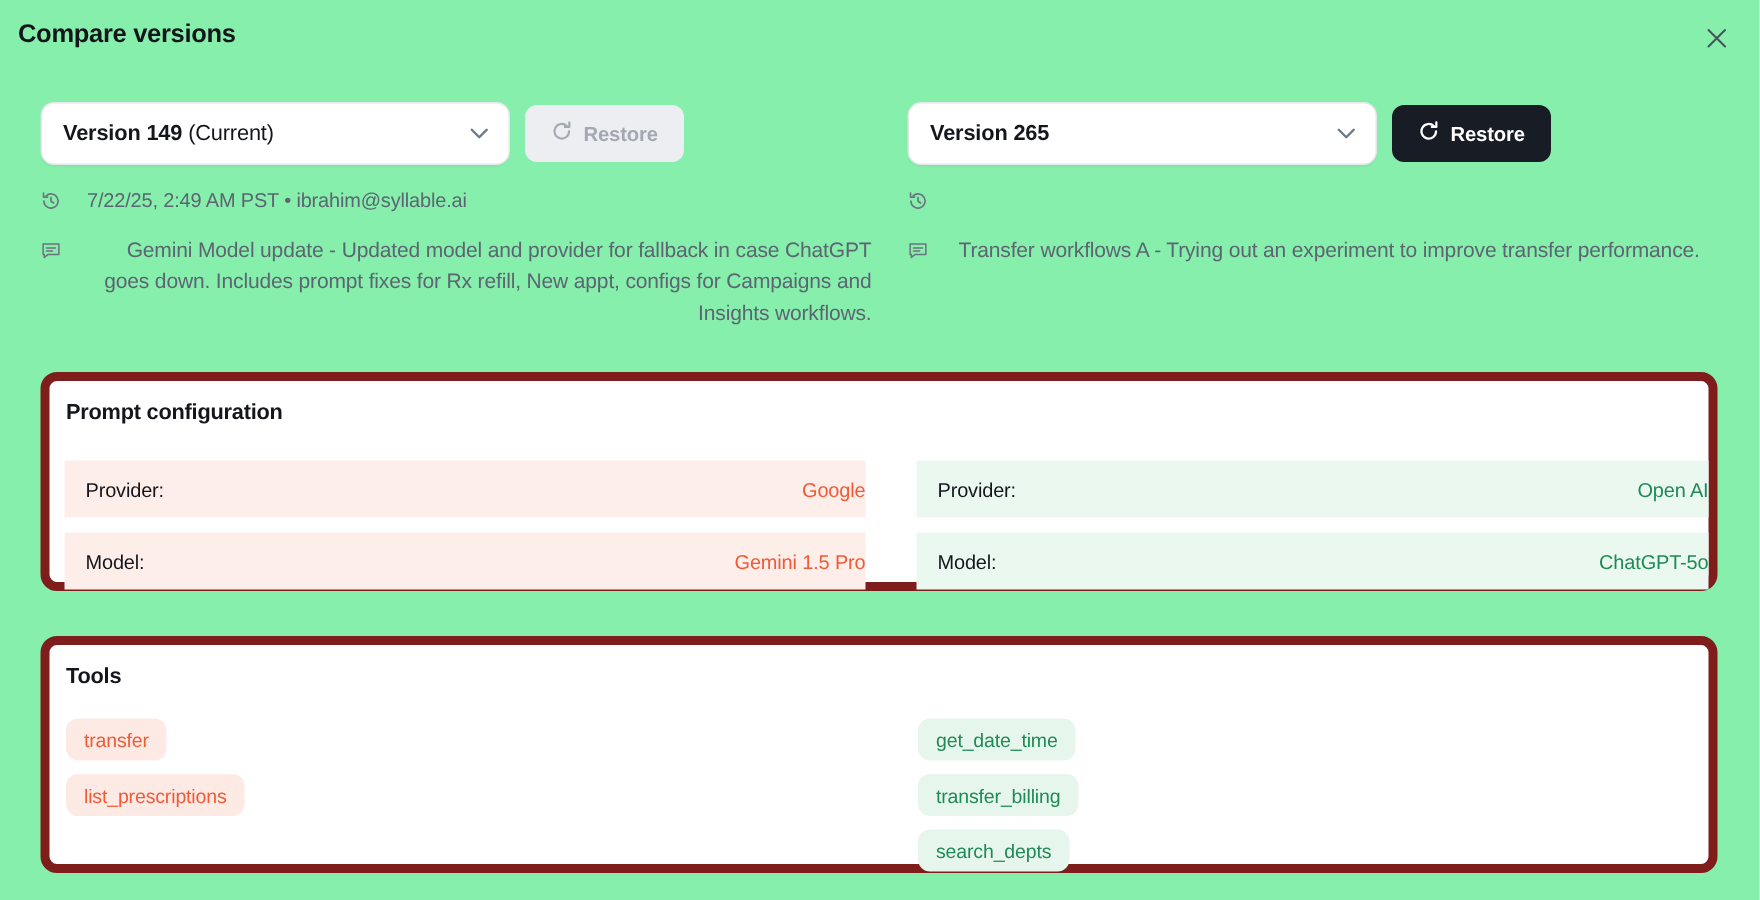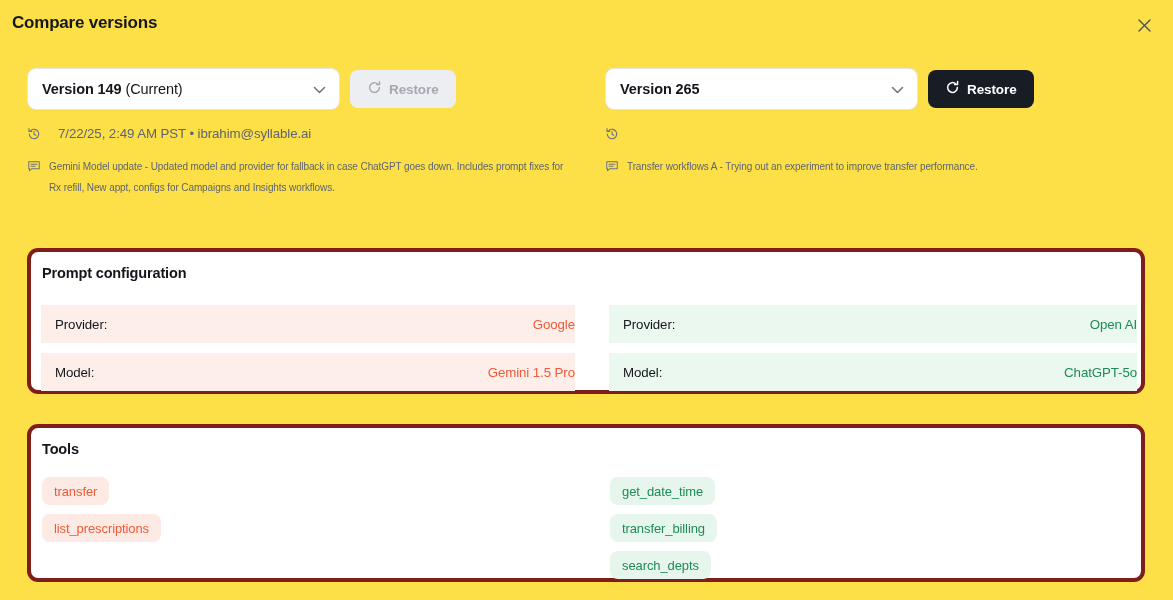--- a/index.html
+++ b/index.html
@@ -10,21 +10,21 @@
     background: #ffffff;
     font-family: "Liberation Sans", sans-serif;
     color: #16181d;
     overflow: hidden;
   }
 
   .modal {
     position: relative;
     width: 1173px;
     height: 600px;
-    background: #fde047;
+    background: #86efac;
     padding: 0;
   }
 
   
   .modal-header {
     position: absolute;
     top: 10px; left: 0; right: 0;
     height: 34px;
   }
   .modal-title {
@@ -128,38 +128,39 @@
     margin-top: 16px;
     font-size: 13.3px;
     color: #5d6472;
     letter-spacing: -0.1px;
   }
   .meta-line .ic { flex: 0 0 auto; margin-top: 1px; }
 
   .desc-line {
     display: flex;
     align-items: flex-start;
-    gap: 8px;
+    gap: 20px;
     margin-top: 12px;
-    font-size: 10px;
+    font-size: 14px;
     line-height: 21px;
     color: #5d6472;
     letter-spacing: -0.1px;
+    text-align: right;
   }
   .desc-line .ic { flex: 0 0 auto; margin-top: 3px; }
   .col-left  .desc-text { max-width: 520px; }
   .col-right .desc-text { max-width: 540px; }
 
   
   .card {
     position: absolute;
     left: 27px;
     width: 1118px;
     background: #ffffff;
-    border: 4px solid #7f1d1d;
+    border: 6px solid #7f1d1d;
     border-radius: 11px;
   }
   .card-prompt { top: 248px; height: 146px; }
   .card-tools  { top: 424px; height: 158px; }
 
   .card-title {
     position: absolute;
     left: 11px; top: 13px;
     font-size: 14.5px;
     font-weight: 700;

